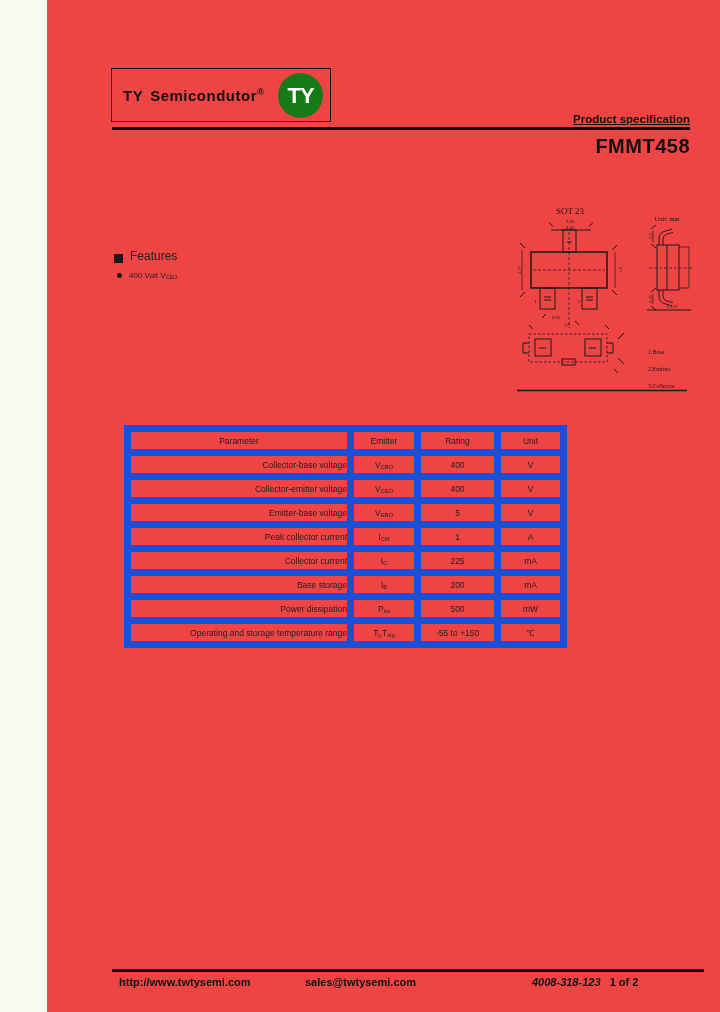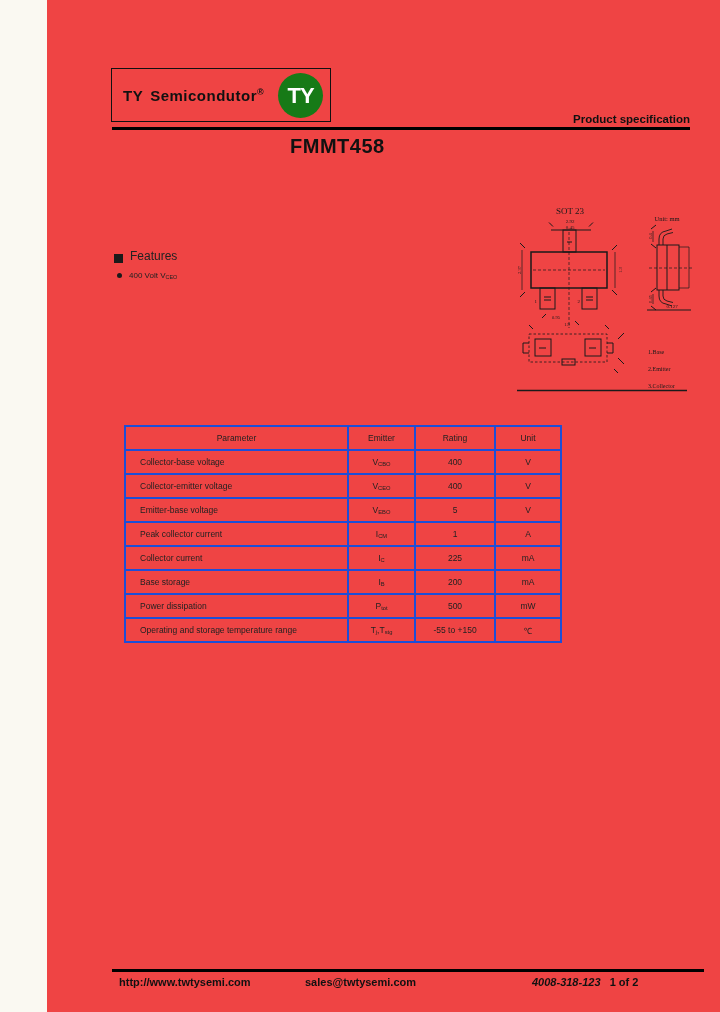--- a/index.html
+++ b/index.html
@@ -20,51 +20,51 @@
   .logo-ty { margin-right:7px; }
   .logo-reg { font-size:9px; vertical-align:6px; font-weight:bold; }
   .logo-badge {
     position:absolute; right:7px; top:4px; width:45px; height:45px;
     background:#177a17; border-radius:50%;
     display:flex; align-items:center; justify-content:center;
     color:#fff; font-size:22px; font-weight:bold; letter-spacing:-1px;
   }
   .spec-label {
     position:absolute; right:77px; top:113px; width:400px;
-    text-align:right; font-size:11.5px; font-weight:bold;
+    text-align:right; font-size:11.5px; font-weight:bold;text-decoration:underline;
   }
   .header-rule { position:absolute; left:65px; top:127px; width:578px; height:3px; background:#000; }
   .part-number {
     position:absolute; right:77px; top:135px; width:400px;
-    font-size:20px; font-weight:bold; letter-spacing:0.5px;
+    text-align:right; font-size:20px; font-weight:bold; letter-spacing:0.5px;
   }
   
   .features-title { position:absolute; left:67px; top:249px; font-size:12px; color:#222; display:flex; align-items:flex-end; }
   .sq { display:inline-block; width:9px; height:9px; background:#1a1a1a; margin-right:7px; }
   .feature-item { position:absolute; left:70px; top:271px; font-size:8px; color:#222; display:flex; align-items:center; }
   .dot { display:inline-block; width:5px; height:5px; background:#1a1a1a; border-radius:50%; margin-right:7px; }
   sub { font-size:0.68em; vertical-align:-1px; letter-spacing:0; }
   
   .pkg-svg { position:absolute; left:468px; top:198px; }
   .pkg-svg text { fill:#1a1a1a; font-family:"Liberation Serif", serif; }
   .pkg-svg line, .pkg-svg rect, .pkg-svg path { stroke:#1a1a1a; fill:none; }
   
   .ratings-title { position:absolute; left:67px; top:403px; font-size:11.5px; color:#222; display:flex; align-items:center; }
   table.ratings {
     position:absolute; left:77px; top:425px; width:436px;
     border-collapse:collapse; table-layout:fixed;
     font-size:8.5px; color:#222;
   }
   table.ratings th, table.ratings td {
-    border:2px solid #1d4ed8; height:24px; font-weight:normal;
+    border:7px solid #1d4ed8; height:24px; font-weight:normal;
     white-space:nowrap; overflow:hidden;
   }
   table.ratings { border:2px solid #111; }
   table.ratings th { text-align:center; }
-  td.c-param { text-align:left; padding-left:14px; }
+  td.c-param { text-align:right; padding-left:14px; }
   td.c-sym, td.c-rating, td.c-unit { text-align:center; }
   col.w-param {width:223px;} col.w-sym {width:67px;} col.w-rating {width:80px;} col.w-unit {width:66px;}
   
   .footer-rule { position:absolute; left:65px; top:969px; width:592px; height:3px; background:#000; }
   .footer-text { position:absolute; top:976px; font-size:11px; font-weight:bold; white-space:nowrap; }
   .f-web { left:72px; } .f-mail { left:258px; } .f-phone { left:485px;font-style:italic; }
   .f-page { left:527px; width:100px; text-align:center; }
 </style>
 </head>
 <body>

